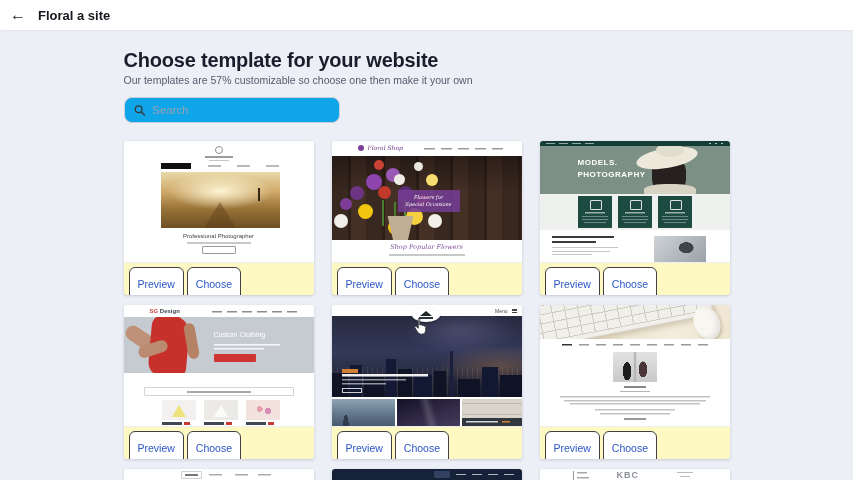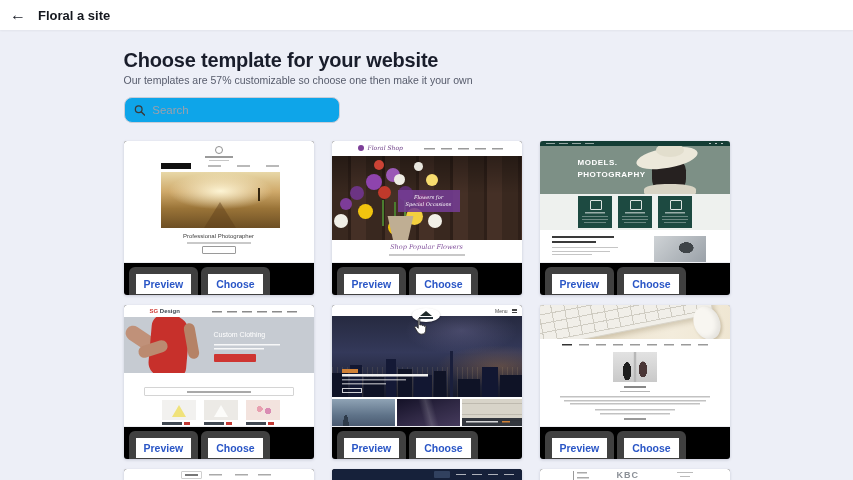--- a/index.html
+++ b/index.html
@@ -10,24 +10,24 @@
 .apptitle{font-size:13px;font-weight:bold;color:#15181f;margin-left:8px}
 .content{width:606px;margin:0 auto}
 .heading{margin-top:19px;font-size:20px;line-height:22px;font-weight:bold;color:#191d2b;letter-spacing:-.2px}
 .subheading{margin-top:3px;font-size:10.5px;line-height:12px;color:#565b6b}
 .filters{margin-top:11px;display:flex;gap:11px}
 .search{width:216px;height:26px;background:#0ea5e9;border:1px solid #c9cdd8;border-radius:8px;display:flex;align-items:center;padding:0 9px;gap:7px}
 .search input{border:0;outline:0;font-size:11.5px;color:#333;width:100%;font-family:inherit;background:transparent}
 .search input::placeholder{color:#9aa0ad}
 .select{width:180px;height:26px;background:#fff;border:1px solid #c9cdd8;border-radius:4px;display:flex;align-items:center;justify-content:space-between;padding:0 10px;font-size:11.5px;color:#2c3140;cursor:pointer}
 .grid{margin-top:18px;display:grid;grid-template-columns:repeat(3,190px);column-gap:18px;row-gap:10px}
-.card{width:190px;height:154px;background:#000000;border-radius:3px;box-shadow:0 1px 3px rgba(25,35,65,.18);overflow:hidden}
+.card{width:190px;height:154px;background:#fef9c3;border-radius:3px;box-shadow:0 1px 3px rgba(25,35,65,.18);overflow:hidden}
 .thumb{position:relative;width:190px;height:121px;overflow:hidden;background:#fff}
 .actions{height:33px;border-top:1px solid #edeef2;padding:4px 0 0 5px;display:flex;gap:3px}
-.btn{height:34px;background:#fff;border:7px solid #404040;border-radius:6px;color:#2a56c6;font-weight:bold;font-size:10.5px;font-family:inherit;padding:0 8px;cursor:pointer}
+.btn{height:34px;background:#fff;border:1px solid #404040;border-radius:6px;color:#2a56c6;font-weight:normal;font-size:10.5px;font-family:inherit;padding:0 8px;cursor:pointer}
 .d{position:absolute}
 
 .t1-photo{background:radial-gradient(80% 60% at 50% 34%,#fdf4d4 0%,rgba(250,235,190,0) 55%),linear-gradient(180deg,#e8d8a8 0%,#cfa96a 35%,#9a7438 65%,#6d4f24 100%)}
 .t1-photo::before{content:"";position:absolute;left:50%;bottom:0;transform:translateX(-50%);border-left:16px solid transparent;border-right:16px solid transparent;border-bottom:26px solid rgba(90,60,25,.45)}
 .t1-photo::after{content:"";position:absolute;right:20px;top:16px;width:2px;height:13px;background:#33250f}
 
 .t2-photo{left:0;top:15px;width:190px;height:84px;background:linear-gradient(rgba(0,0,0,.35),rgba(0,0,0,0) 45%),repeating-linear-gradient(90deg,#39281f 0 16px,#2e1f18 16px 19px,#453026 19px 34px)}
 .dot{position:absolute;border-radius:50%}
 .t2-vase{position:absolute;left:52px;bottom:0;width:34px;height:24px;background:#bfae93;clip-path:polygon(12% 0,88% 0,72% 100%,28% 100%)}
 .t2-box{position:absolute;left:66px;top:34px;width:62px;height:22px;background:rgba(116,60,148,.88);color:#fff;font-style:italic;font-size:5px;line-height:7px;text-align:center;padding-top:4px;font-family:"DejaVu Serif",serif}

